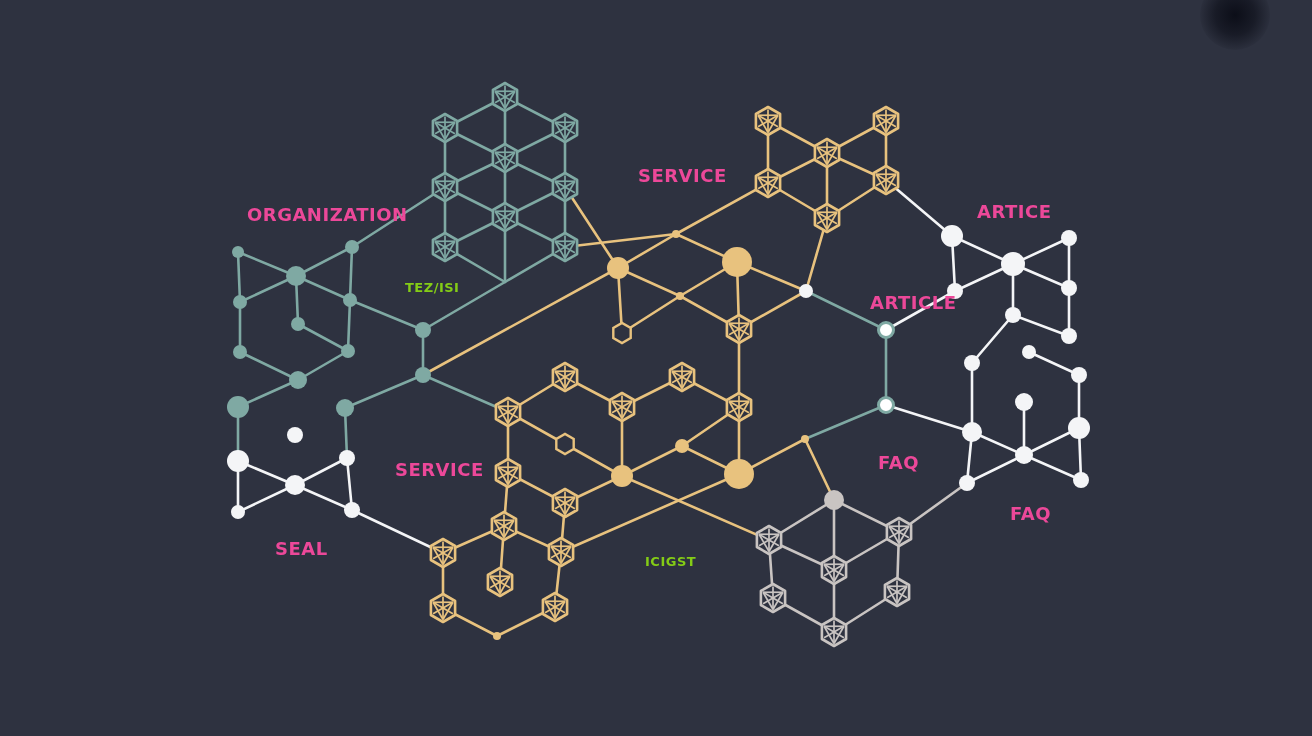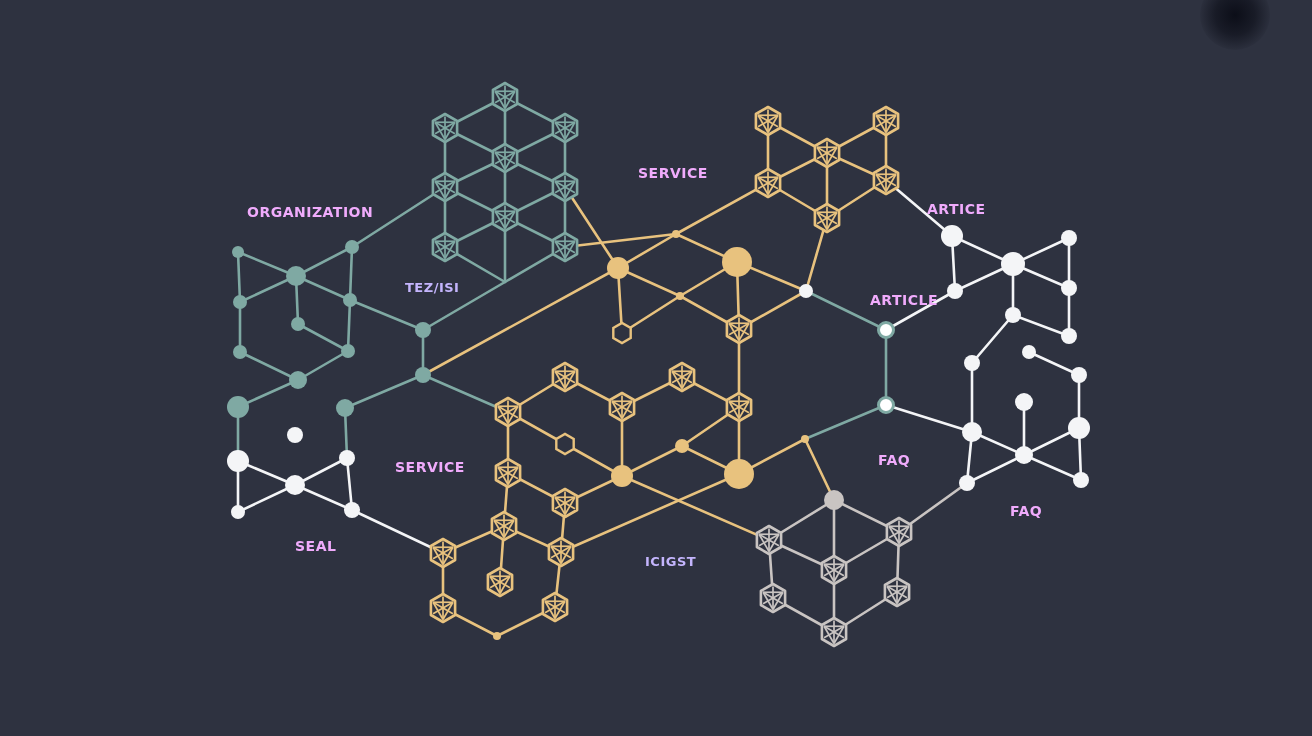--- a/index.html
+++ b/index.html
@@ -1,22 +1,22 @@
 <!DOCTYPE html>
 <html><head>
   <meta charset="utf-8">
   <style>
     html, body { margin:0; padding:0; }
     body { width:1312px; height:736px; overflow:hidden; background:#2e3240; position:relative;
       font-family:"DejaVu Sans", sans-serif; }
     #stage { position:absolute; left:0; top:0; width:1312px; height:736px; }
     .blob { position:absolute; left:1200px; top:-20px; width:70px; height:70px; border-radius:50%;
       background:radial-gradient(circle, rgba(10,12,22,0.95) 0%, rgba(10,12,22,0.6) 40%, rgba(46,50,64,0) 75%); }
-    .lbl { position:absolute; color:#f0abfc; font-size:14px; letter-spacing:0.5px; white-space:nowrap; font-weight:600; }
-    .lbl.dim { color:#c4b5fd; font-size:13px; }
+    .lbl { position:absolute; color:#ec4899; font-size:18px; letter-spacing:0.5px; white-space:nowrap; font-weight:600; }
+    .lbl.dim { color:#84cc16; font-size:13px; }
   </style>
 </head>
 <body>
 
 <div class="blob"></div>
 <svg id="stage" width="1312" height="736" viewBox="0 0 1312 736" xmlns="http://www.w3.org/2000/svg">
   <g id="edges">
       <polyline points="445,128 505,97 565,128" fill="none" stroke="#7fa9a3" stroke-width="2.6" stroke-linejoin="round" stroke-linecap="round"></polyline>
       <polyline points="445,128 445,187 445,247" fill="none" stroke="#7fa9a3" stroke-width="2.6" stroke-linejoin="round" stroke-linecap="round"></polyline>
       <polyline points="565,128 565,187 565,247" fill="none" stroke="#7fa9a3" stroke-width="2.6" stroke-linejoin="round" stroke-linecap="round"></polyline>
@@ -553,21 +553,21 @@
         <line x1="-9.941971635445354" y1="5.740000000000003" x2="9.941971635445352" y2="-5.740000000000005" stroke="#c9c4c2" stroke-width="1.7"></line>
         <line x1="9.941971635445352" y1="-5.740000000000005" x2="7.029472627105807e-16" y2="11.479999999999999" stroke="#c9c4c2" stroke-width="1.7"></line>
         <line x1="7.029472627105807e-16" y1="11.479999999999999" x2="-9.941971635445356" y2="-5.739999999999997" stroke="#c9c4c2" stroke-width="1.7"></line>
         <line x1="-9.941971635445356" y1="-5.739999999999997" x2="9.941971635445352" y2="-5.740000000000005" stroke="#c9c4c2" stroke-width="1.7"></line>
       </g>
     </g>
 </svg>
 <div id="labels">
     <div class="lbl" style="left: 247px; top: 204px;">ORGANIZATION</div>
     <div class="lbl" style="left: 638px; top: 165px;">SERVICE</div>
-    <div class="lbl" style="left: 927px; top: 201px;">ARTICE</div>
+    <div class="lbl" style="left: 977px; top: 201px;">ARTICE</div>
     <div class="lbl" style="left: 870px; top: 264px; margin-top: 28px;">ARTICLE</div>
     <div class="lbl dim" style="left: 405px; top: 280px;">TEZ/ISI</div>
     <div class="lbl" style="left: 395px; top: 459px;">SERVICE</div>
     <div class="lbl" style="left: 878px; top: 452px;">FAQ</div>
     <div class="lbl" style="left: 1010px; top: 503px;">FAQ</div>
-    <div class="lbl" style="left: 275px; top: 538px; margin-left: 20px;">SEAL</div>
+    <div class="lbl" style="left: 275px; top: 538px;">SEAL</div>
     <div class="lbl dim" style="left: 645px; top: 554px;">ICIGST</div>
   </div>
 
 </body></html>

